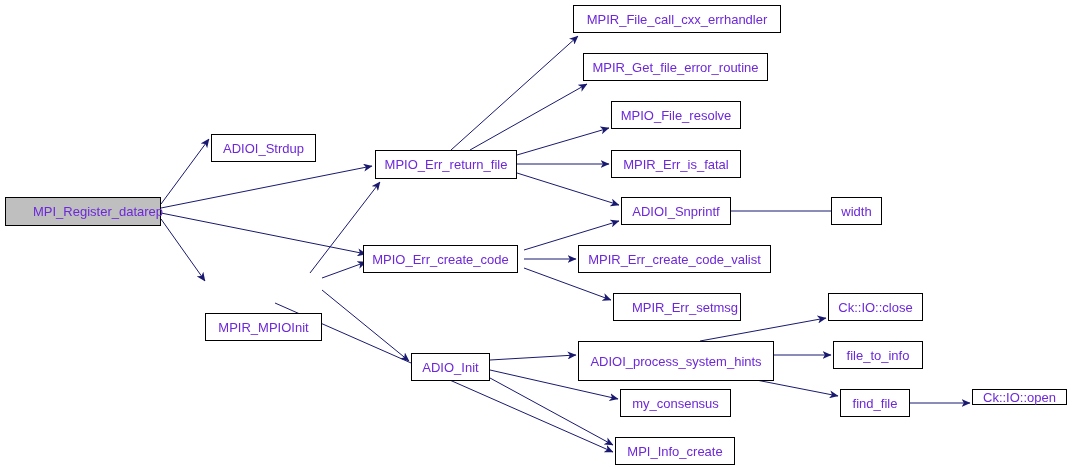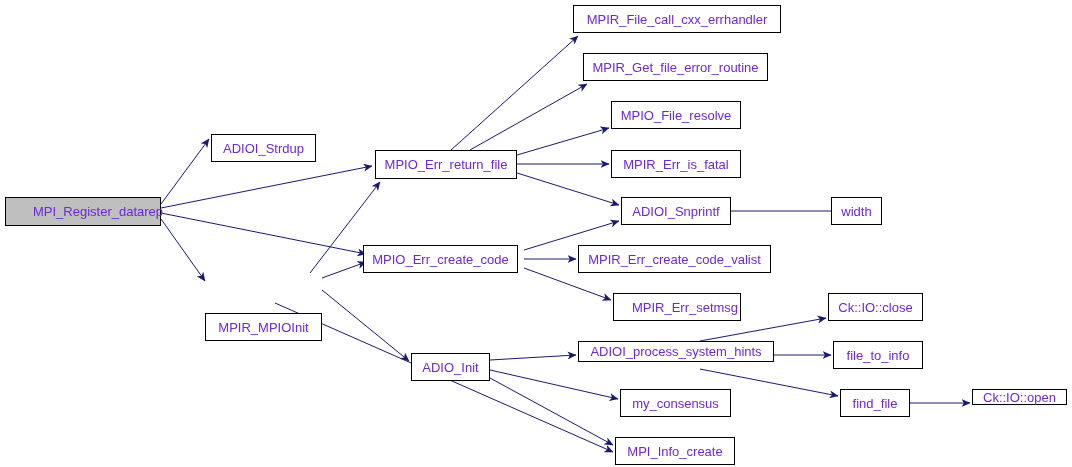--- a/index.html
+++ b/index.html
@@ -117,21 +117,21 @@
       </div>
       <div class="graph-node" style="left: 621px; top: 197px; width: 110px; height: 28px;">
         <span class="node-label">ADIOI_Snprintf</span>
       </div>
       <div class="graph-node" style="left: 578px; top: 245px; width: 193px; height: 28px;">
         <span class="node-label">MPIR_Err_create_code_valist</span>
       </div>
       <div class="graph-node" style="left: 613px; top: 293px; width: 128px; height: 28px; padding-left: 16px;">
         <span class="node-label">MPIR_Err_setmsg</span>
       </div>
-      <div class="graph-node" style="left: 578px; top: 341px; width: 196px; height: 21px;">
+      <div class="graph-node" style="left: 578px; top: 341px; width: 196px; height: 40px;">
         <span class="node-label">ADIOI_process_system_hints</span>
       </div>
       <div class="graph-node" style="left: 620px; top: 389px; width: 111px; height: 28px;">
         <span class="node-label">my_consensus</span>
       </div>
       <div class="graph-node" style="left: 615px; top: 437px; width: 120px; height: 28px;">
         <span class="node-label">MPI_Info_create</span>
       </div>
       <div class="graph-node" style="left: 831px; top: 197px; width: 51px; height: 28px;">
         <span class="node-label">width</span>

